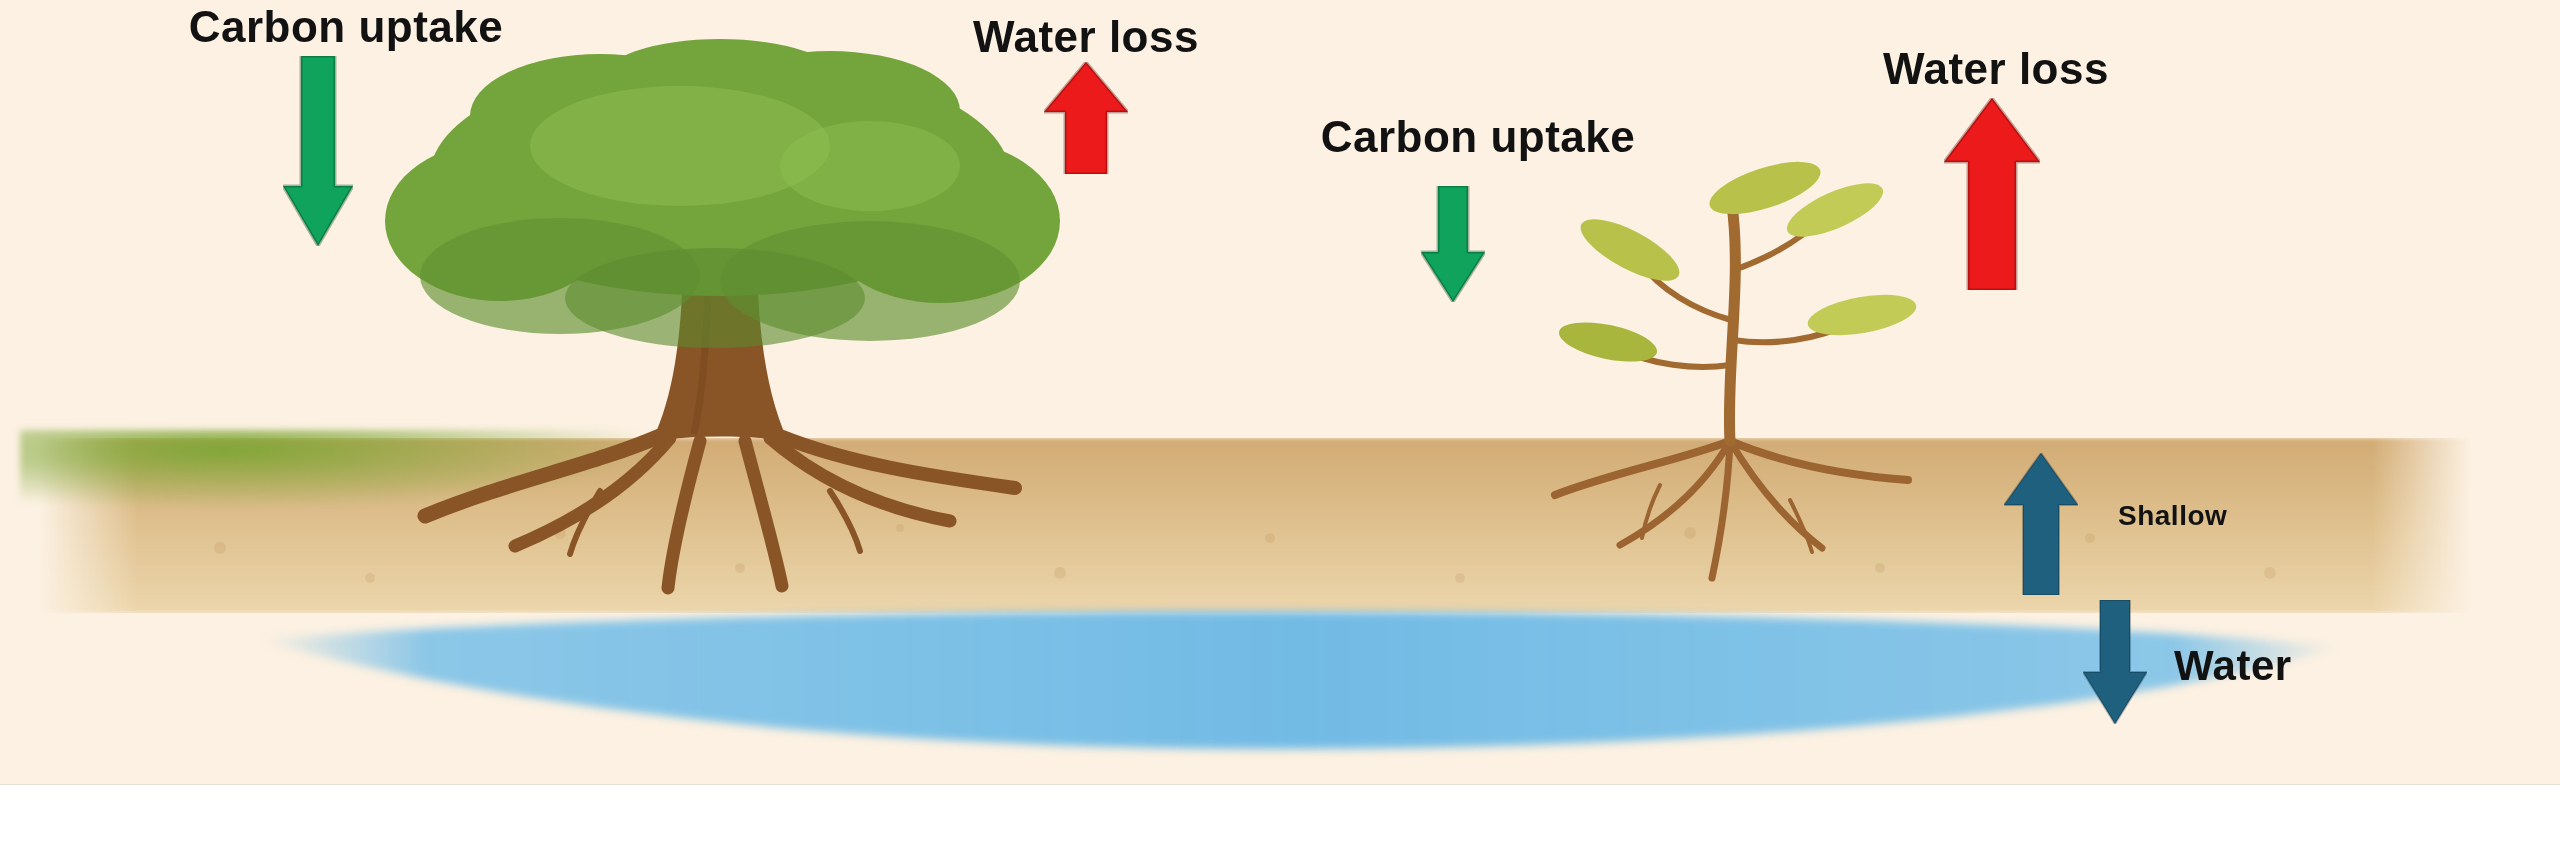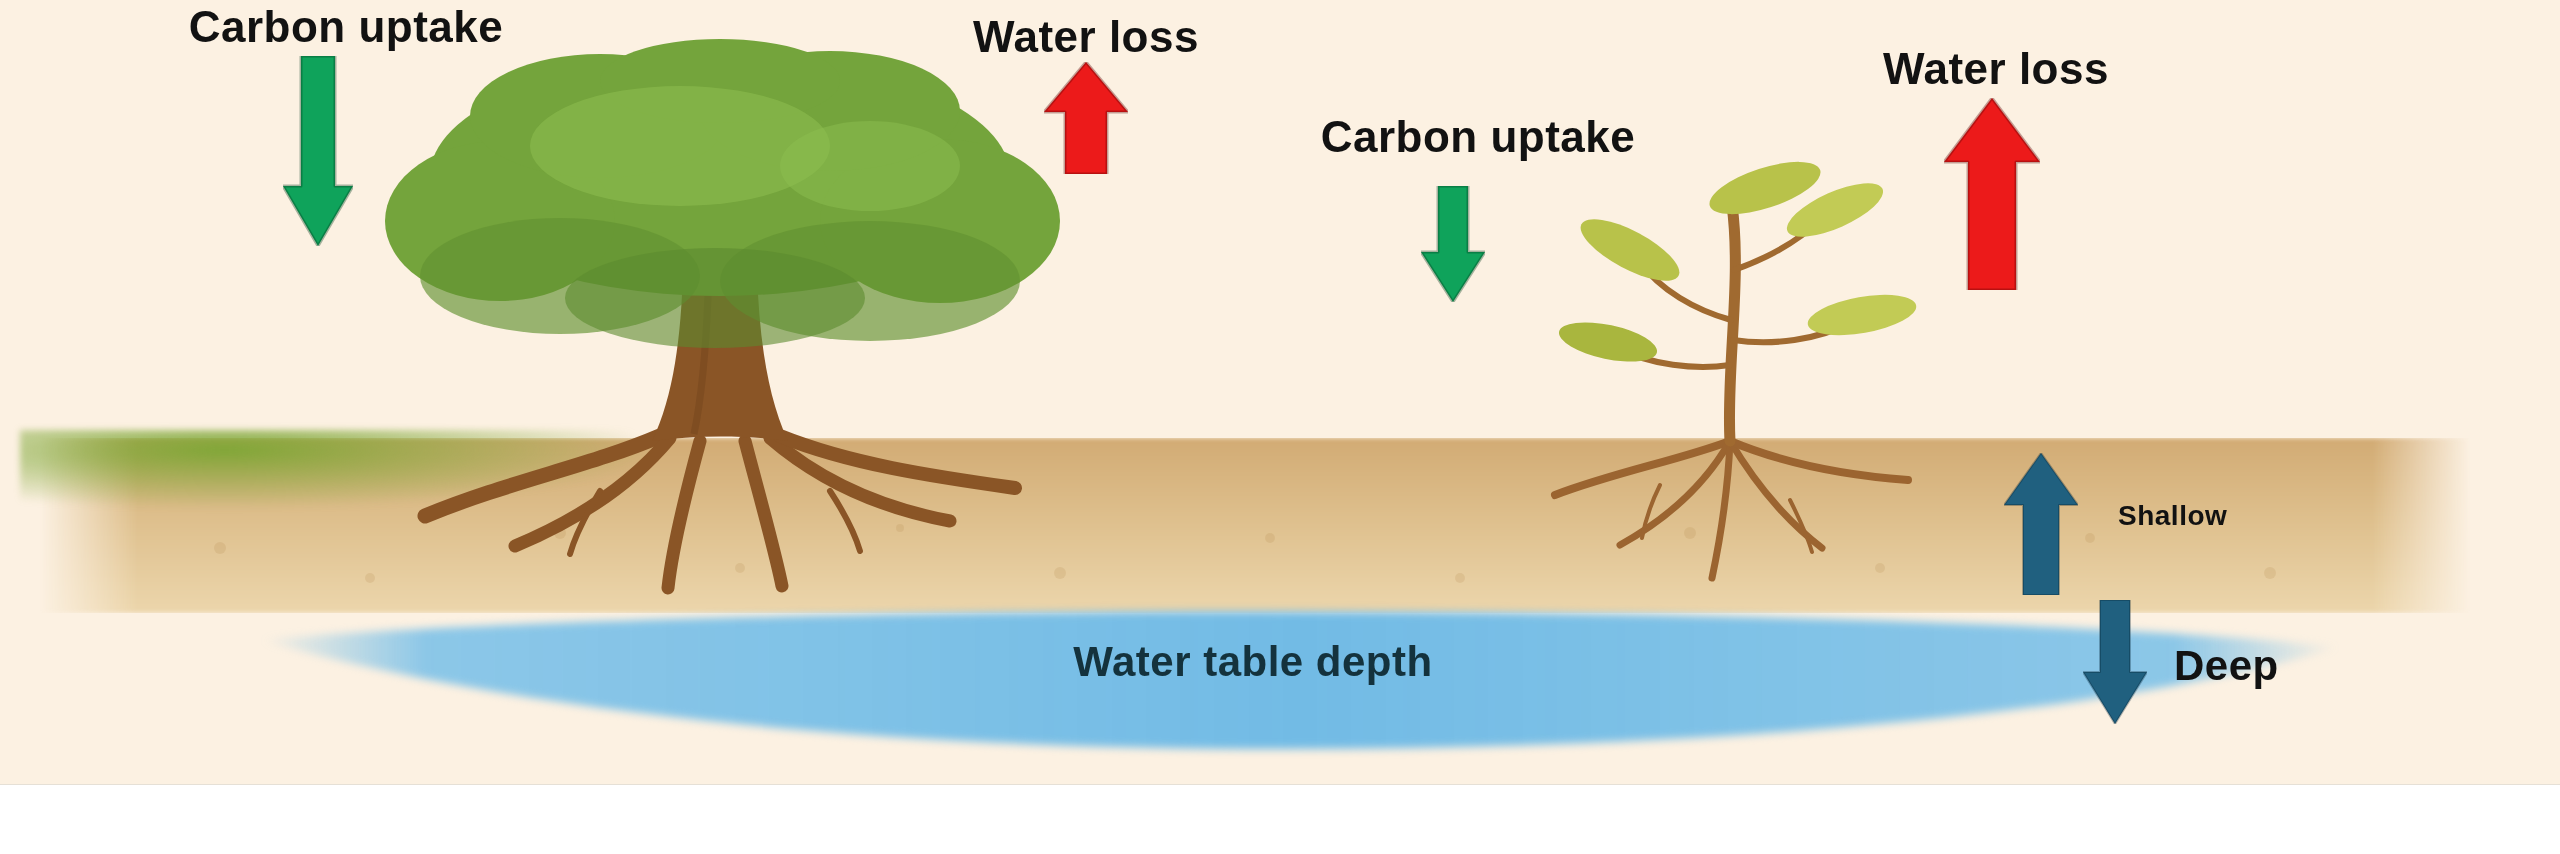--- a/index.html
+++ b/index.html
@@ -136,25 +136,24 @@
   </svg>
 
   <div class="label centered" style="left:346px;top:2px;font-size:44px;">Carbon uptake</div>
 
   <div class="label centered" style="left:1086px;top:12px;font-size:44px;">Water loss</div>
 
   <div class="label centered" style="left:1478px;top:112px;font-size:44px;">Carbon uptake</div>
 
   <div class="label centered" style="left:1996px;top:44px;font-size:44px;">Water loss</div>
 
-  <div class="label centered" style="left:1253px;top:638px;font-size:42px;color:var(--water-label-dark,#14323d);">Water table depth</div>
 
   <div class="label" style="left:2118px;top:500px;font-size:28px;">Shallow</div>
 
-  <div class="label" style="left:2174px;top:642px;font-size:42px;">Deep</div>
+  <div class="label" style="left:2174px;top:642px;font-size:42px;">Water</div>
 
   <svg class="arrow" style="left:283px;top:56px;" width="70" height="190" viewBox="0 0 70 190">
     <polygon points="18,0 52,0 52,130 70,130 35,190 0,130 18,130" style="fill:var(--arrow-green,#0fa35b);stroke:rgba(0,60,30,.35);stroke-width:3;stroke-linejoin:round"></polygon>
   </svg>
 
   <svg class="arrow" style="left:1044px;top:62px;" width="84" height="112" viewBox="0 0 84 112">
     <polygon points="42,0 84,50 63,50 63,112 21,112 21,50 0,50" style="fill:var(--arrow-red,#ec1a1a);stroke:rgba(90,0,0,.35);stroke-width:3;stroke-linejoin:round"></polygon>
   </svg>
 
   <svg class="arrow" style="left:1421px;top:186px;" width="64" height="116" viewBox="0 0 64 116">

